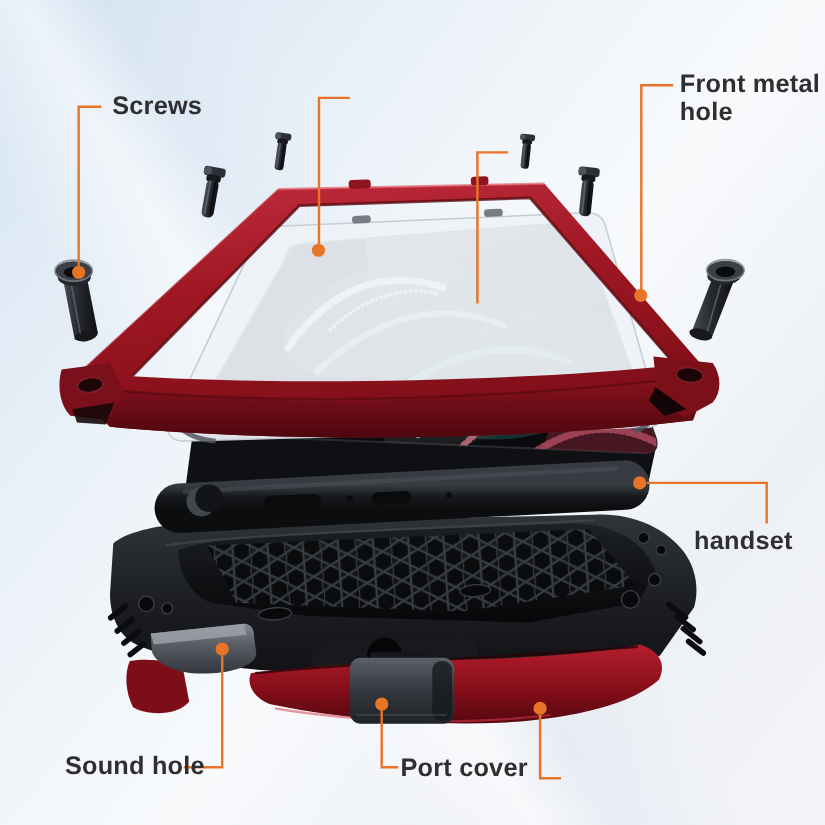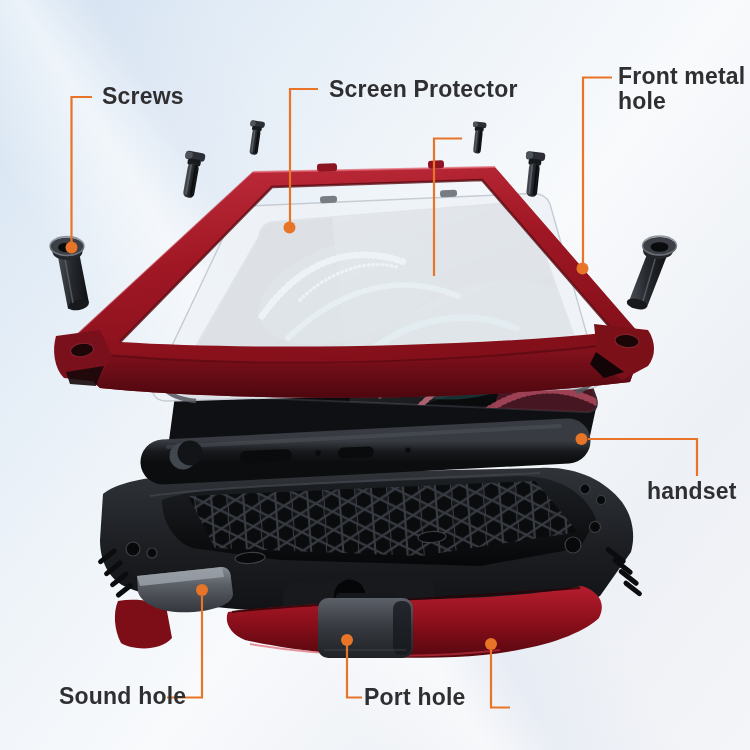--- a/index.html
+++ b/index.html
@@ -9,21 +9,21 @@
     font-family:"Liberation Sans", sans-serif;}
   .bg-streaks{position:absolute;inset:0;
     background:linear-gradient(58deg,rgba(255,255,255,0) 30%,rgba(255,255,255,.55) 40%,rgba(214,223,240,.25) 46%,rgba(255,255,255,0) 56%);
     pointer-events:none;}
   .art{position:absolute;left:0;top:0;width:750px;height:750px;}
   .callout-label{position:absolute;font-size:23px;font-weight:600;line-height:25px;
     color:#2f2f31;white-space:nowrap;letter-spacing:.2px;}
   .lbl-screws{left:102px;top:84px;}
   .lbl-screen-protector{left:329px;top:77px;}
   .lbl-front-metal-frame{left:618px;top:64px;width:130px;white-space:normal;}
-  .lbl-handset{left:647px;top:479px;}
+  .lbl-handset{left:631px;top:479px;}
   .lbl-sound-hole{left:59px;top:684px;text-align:center;}
   .lbl-port-cover{left:364px;top:685px;}
   .lbl-back-metal-frame{left:526px;top:696px;}
 </style>
 </head>
 <body>
 
 <div class="scene">
   <div class="bg-streaks"></div>
 
@@ -261,18 +261,17 @@
       <circle cx="289.5" cy="227.5" r="6"></circle>
       <circle cx="582.5" cy="268.5" r="6"></circle>
       <circle cx="581.5" cy="439" r="6"></circle>
       <circle cx="202" cy="590" r="6"></circle>
       <circle cx="347" cy="640" r="6"></circle>
       <circle cx="491" cy="644" r="6"></circle>
     </g>
   </svg>
 
   <div class="callout-label lbl-screws">Screws</div>
-  <div class="callout-label lbl-screen-protector">Screen Protector</div>
   <div class="callout-label lbl-front-metal-frame">Front metal hole</div>
   <div class="callout-label lbl-handset">handset</div>
   <div class="callout-label lbl-sound-hole">Sound hole</div>
-  <div class="callout-label lbl-port-cover">Port hole</div>
+  <div class="callout-label lbl-port-cover">Port cover</div>
 </div>
 
 </body></html>

